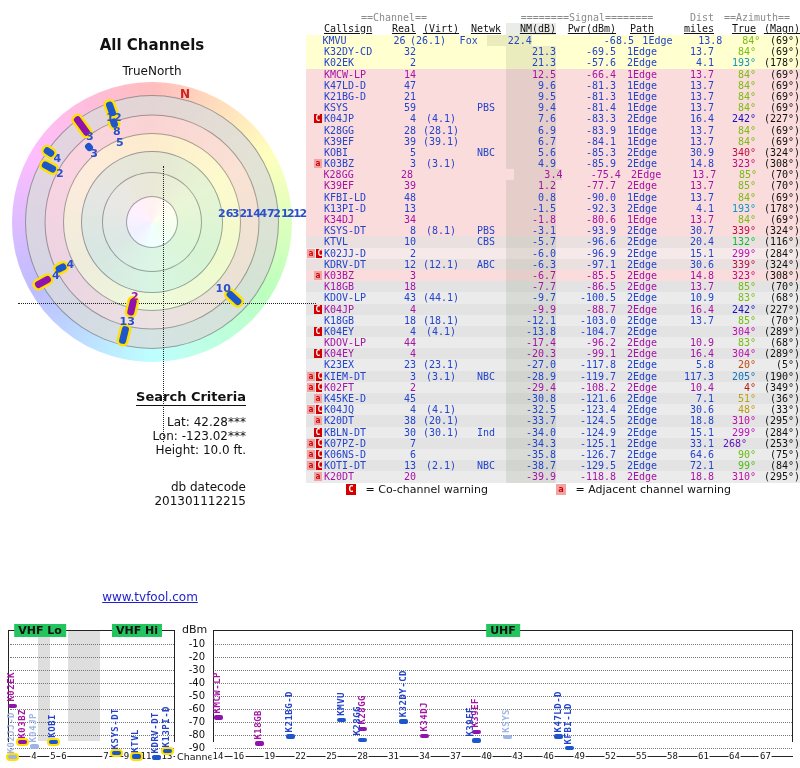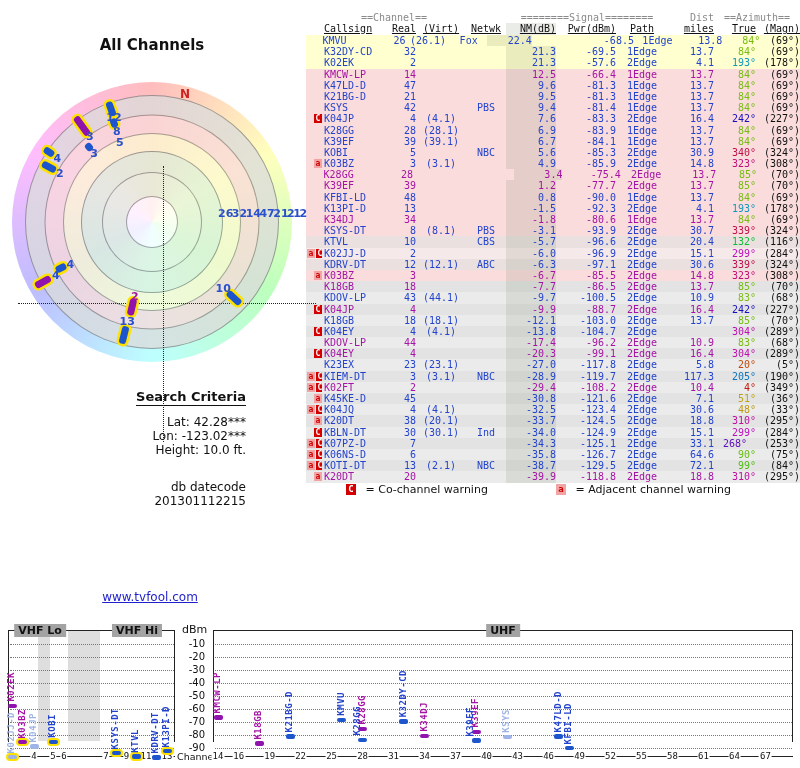--- a/index.html
+++ b/index.html
@@ -61,33 +61,34 @@
   #legend .ltext{margin-left:6px;vertical-align:middle;}
   #legend .lc{position:absolute;left:40px;} #legend .la{position:absolute;left:250px;}
   
   #chart{left:0;top:615px;width:800px;height:153px;}
   .box{position:absolute;border:1.5px solid #222;border-bottom:none;box-sizing:border-box;}
   .grid{position:absolute;height:0;border-top:1px dotted #777;z-index:1;}
   .grayband{position:absolute;background:#dedede;z-index:0;}
   .ytick{position:absolute;width:26px;text-align:right;font:10px "DejaVu Sans",sans-serif;}
   .xnum{position:absolute;transform:translateX(-50%);font:9px "DejaVu Sans Mono",monospace;background:#fff;padding:0 1px;z-index:3;}
   .axisline{position:absolute;height:0;border-top:1.5px solid #222;z-index:2;}
-  .sect{position:absolute;transform:translateX(-50%);font:bold 11px "DejaVu Sans",sans-serif;background:#a3a3a3;padding:0 4px;z-index:3;white-space:nowrap;}
+  .sect{position:absolute;transform:translateX(-50%);font:bold 11px "DejaVu Sans",sans-serif;background:#22c55e;padding:0 4px;z-index:3;white-space:nowrap;}
   .cbar{position:absolute;width:9px;height:4.5px;border-radius:2px;z-index:4;}
   .clabel{position:absolute;writing-mode:vertical-rl;transform:rotate(180deg);
           font:bold 9px "DejaVu Sans Mono",monospace;z-index:5;letter-spacing:.5px;white-space:nowrap;}
   #dbm-label{position:absolute;font:11px "DejaVu Sans",sans-serif;}
   #channel-label{position:absolute;font:9.5px "DejaVu Sans",sans-serif;}
 </style>
 </head>
 <body>
 
 <div id="page">
 
   <div class="abs" id="polar-title">All Channels</div>
+  <div class="abs" id="polar-axislabel">TrueNorth</div>
 
   <div class="abs" id="polar">
     <div class="ring" id="ring-wheel" style="width: 280px; height: 280px; border: none; background: conic-gradient(rgb(255, 189, 189) 0deg, rgb(255, 222, 189) 30deg, rgb(255, 255, 189) 60deg, rgb(222, 255, 189) 90deg, rgb(189, 255, 189) 120deg, rgb(189, 255, 222) 150deg, rgb(189, 255, 255) 180deg, rgb(189, 222, 255) 210deg, rgb(189, 189, 255) 240deg, rgb(222, 189, 255) 270deg, rgb(255, 189, 255) 300deg, rgb(255, 189, 222) 330deg, rgb(255, 189, 189) 360deg);"></div>
     <div class="ring" style="width:252px;height:252px;background:#dbdbdb;"></div>
     <div class="ring" style="width:213px;height:213px;background:#f8dada;"></div>
     <div class="ring" style="width:176px;height:176px;background:#fcf9d2;"></div>
     <div class="ring" style="width:140px;height:140px;background:#dff2da;"></div>
     <div class="ring" style="width:98px;height:98px;background:#e4f4de;"></div>
     <div class="ring" style="width:50px;height:50px;background:#ffffff;"></div>
     <div id="hueoverlay" style="background: conic-gradient(rgb(255, 189, 189) 0deg, rgb(255, 222, 189) 30deg, rgb(255, 255, 189) 60deg, rgb(222, 255, 189) 90deg, rgb(189, 255, 189) 120deg, rgb(189, 255, 222) 150deg, rgb(189, 255, 255) 180deg, rgb(189, 222, 255) 210deg, rgb(189, 189, 255) 240deg, rgb(222, 189, 255) 270deg, rgb(255, 189, 255) 300deg, rgb(255, 189, 222) 330deg, rgb(255, 189, 189) 360deg);"></div>
@@ -239,21 +240,21 @@
           <span class="tc c-nm nmband" style="color: rgb(35, 67, 205);">9.5</span>
           <span class="tc c-pwr" style="color: rgb(35, 67, 205);">-81.3</span>
           <span class="tc c-path" style="color: rgb(35, 67, 205);">1Edge</span>
           <span class="tc c-miles" style="color: rgb(35, 67, 205);">13.7</span>
           <span class="tc c-true" style="color: rgb(119, 189, 15);">84°</span>
           <span class="tc c-magn" style="">(69°)</span>
         </div>
         <div class="trow bg-p">
           <span class="tc c-warn"></span>
           <span class="tc c-cs" style="color: rgb(35, 67, 205);">KSYS</span>
-          <span class="tc c-real" style="color: rgb(35, 67, 205);">42</span>
+          <span class="tc c-real" style="color: rgb(35, 67, 205);">59</span>
           <span class="tc c-virt" style="color: rgb(35, 67, 205);"></span>
           <span class="tc c-net" style="color: rgb(35, 67, 205);">PBS</span>
           <span class="tc c-nm nmband" style="color: rgb(35, 67, 205);">9.4</span>
           <span class="tc c-pwr" style="color: rgb(35, 67, 205);">-81.4</span>
           <span class="tc c-path" style="color: rgb(35, 67, 205);">1Edge</span>
           <span class="tc c-miles" style="color: rgb(35, 67, 205);">13.7</span>
           <span class="tc c-true" style="color: rgb(119, 189, 15);">84°</span>
           <span class="tc c-magn" style="">(69°)</span>
         </div>
         <div class="trow bg-p">

